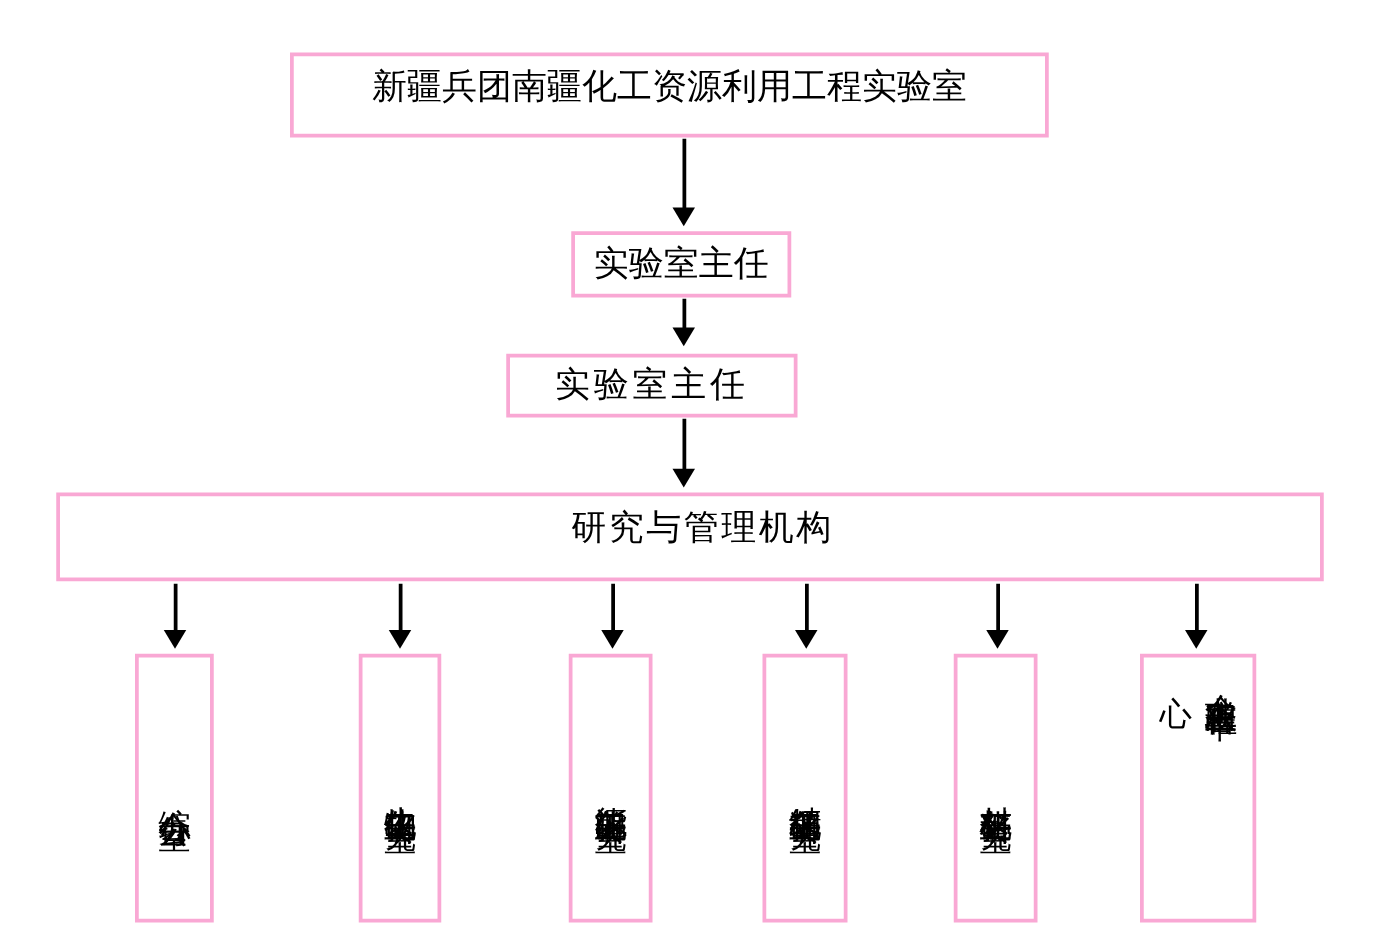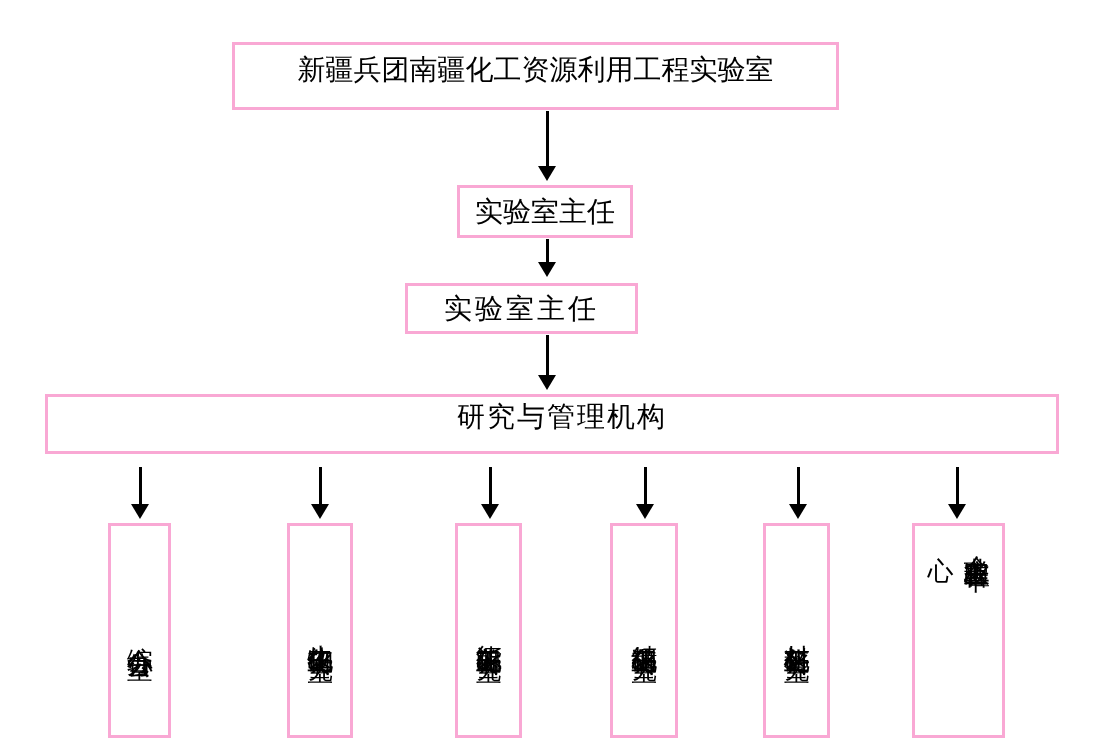--- a/index.html
+++ b/index.html
@@ -33,21 +33,21 @@
   }
   .hlabel {
     font-size: 28px;
     line-height: 1;
     white-space: nowrap;
   }
   
   .title-box      { left: 232px; top: 42px;  width: 607px;  height: 68px; padding-bottom: 12px; }
   .committee-box  { left: 457px; top: 185px; width: 176px;  height: 53px; }
   .director-box   { left: 405px; top: 283px; width: 233px;  height: 51px; letter-spacing: 3px; }
-  .management-box { left: 45px;  top: 394px; width: 1014px; height: 60px; padding-bottom: 14px; letter-spacing: 2px; padding-left: 20px; }
+  .management-box { left: 45px;  top: 394px; width: 1014px; height: 71px; padding-bottom: 14px; letter-spacing: 2px; padding-left: 20px; }
   
   .dept-box { top: 523px; height: 215px; }
   .dept-1 { left: 108px; width: 63px; }
   .dept-2 { left: 287px; width: 66px; }
   .dept-3 { left: 455px; width: 67px; }
   .dept-4 { left: 610px; width: 68px; }
   .dept-5 { left: 763px; width: 67px; }
   .dept-6 { left: 912px; width: 93px; align-items: flex-start; padding-top: 9px; gap: 9px; }
   .vlabel {
     writing-mode: vertical-rl;

